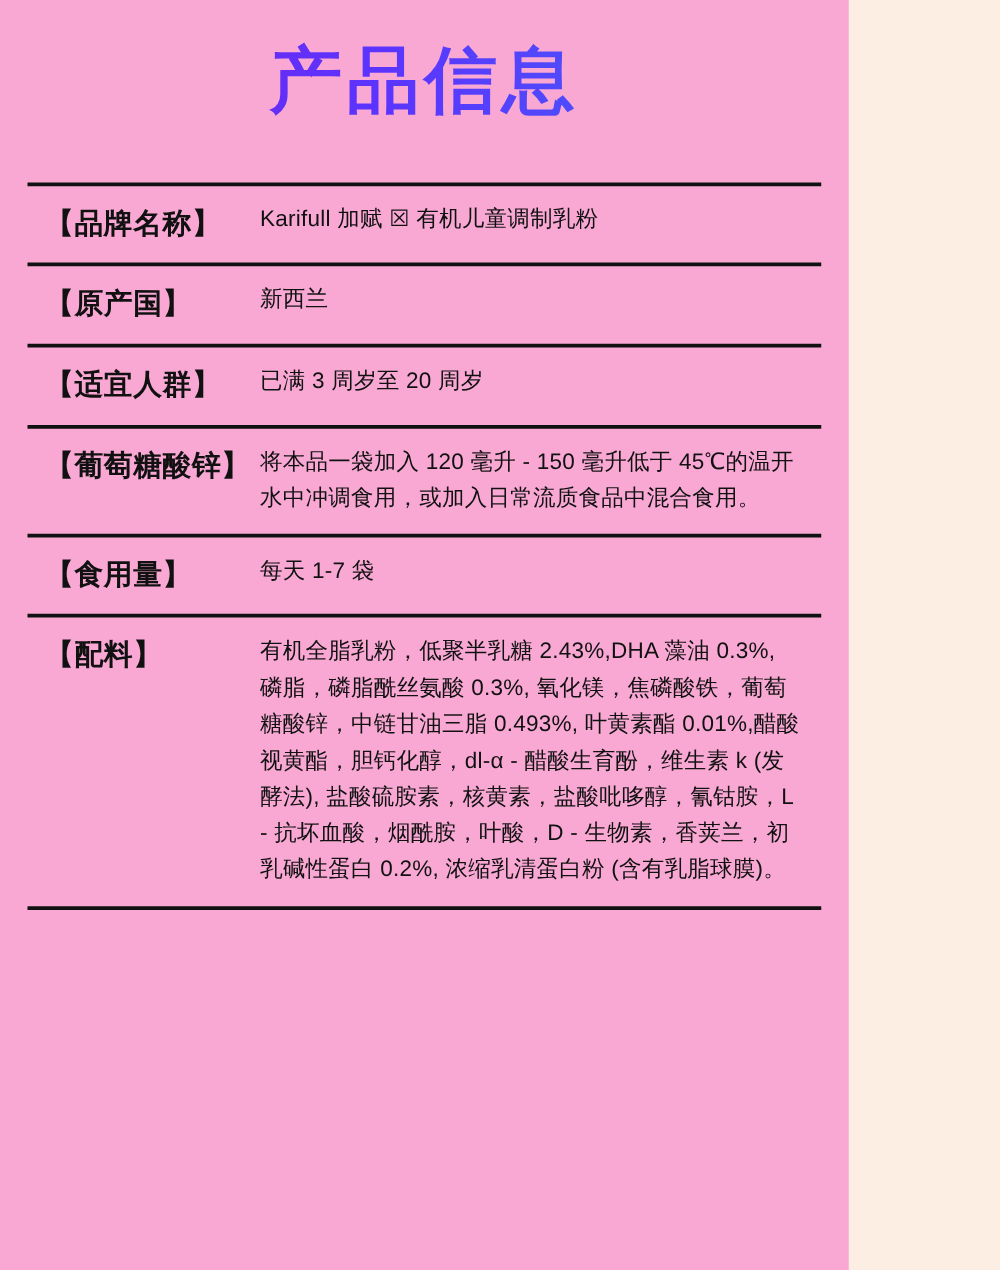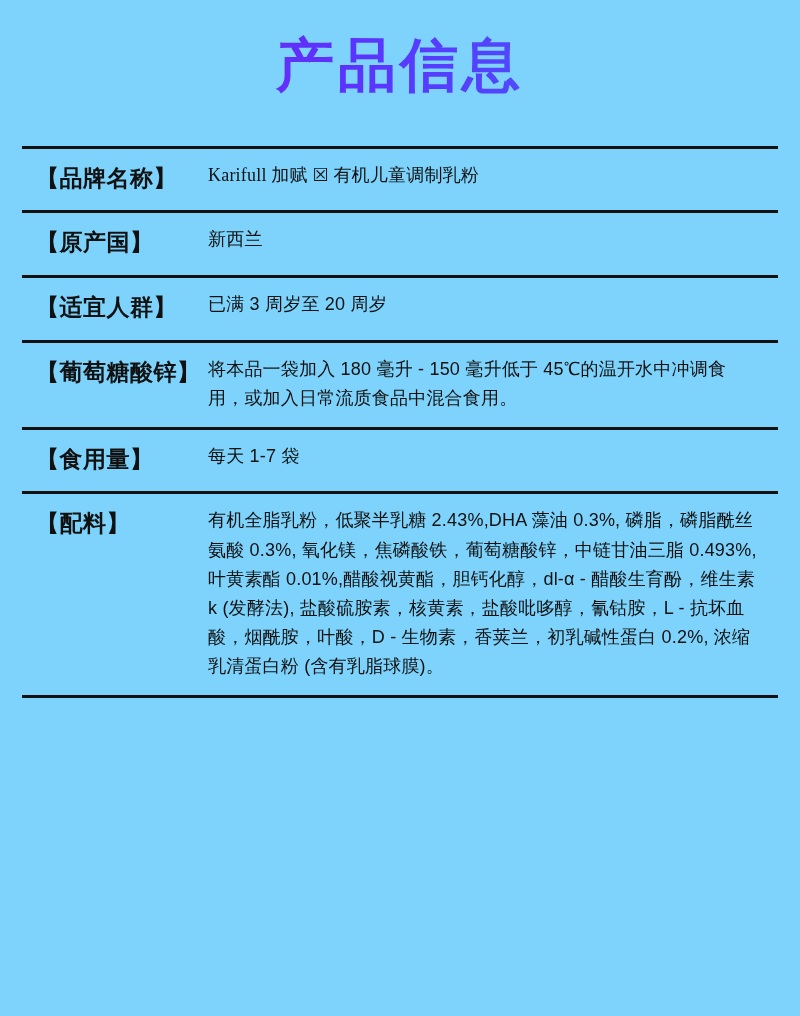--- a/index.html
+++ b/index.html
@@ -8,24 +8,24 @@
   }
   body {
     width: 800px;
     height: 1016px;
     background: #fdeee4;
     font-family: "Liberation Sans", sans-serif;
     overflow: hidden;
   }
   .page {
     position: relative;
-    width: 800px;
+    width: 679px;
     height: 1016px;
     box-sizing: border-box;
-    background: #7dd3fc;
+    background: #f9a8d4;
   }
   .title {
     text-align: center;
     font-size: 58px;
     font-weight: bold;
     letter-spacing: 4px;
     padding-top: 30px;
     color: #6a2cf0;
     background: linear-gradient(90deg, #7b1fe0 0%, #5b34ff 45%, #3f6bf5 100%);
     -webkit-background-clip: text;
@@ -38,21 +38,20 @@
     border-top: 3px solid #111;
   }
   .row {
     display: flex;
     align-items: flex-start;
     border-bottom: 3px solid #111;
     padding: 12px 0 14px 0;
   }
   .row:first-child {
     border-top: none;
-    font-family: Liberation Serif, serif;
   }
   .label {
     flex: 0 0 186px;
     font-size: 23px;
     font-weight: bold;
     color: #111;
     line-height: 1.55;
     padding-left: 14px;
     box-sizing: border-box;
     letter-spacing: 0.5px;
@@ -91,21 +90,21 @@
       <div class="value">新西兰</div>
     </div>
 
     <div class="row">
       <div class="label">【适宜人群】</div>
       <div class="value">已满 3 周岁至 20 周岁</div>
     </div>
 
     <div class="row">
       <div class="label">【葡萄糖酸锌】</div>
-      <div class="value">将本品一袋加入 180 毫升 - 150 毫升低于 45℃的温开水中冲调食用，或加入日常流质食品中混合食用。</div>
+      <div class="value">将本品一袋加入 120 毫升 - 150 毫升低于 45℃的温开水中冲调食用，或加入日常流质食品中混合食用。</div>
     </div>
 
     <div class="row">
       <div class="label">【食用量】</div>
       <div class="value">每天 1-7 袋</div>
     </div>
 
     <div class="row">
       <div class="label">【配料】</div>
       <div class="value">有机全脂乳粉，低聚半乳糖 2.43%,DHA 藻油 0.3%, 磷脂，磷脂酰丝氨酸 0.3%, 氧化镁，焦磷酸铁，葡萄糖酸锌，中链甘油三脂 0.493%, 叶黄素酯 0.01%,醋酸视黄酯，胆钙化醇，dl-α - 醋酸生育酚，维生素 k (发酵法), 盐酸硫胺素，核黄素，盐酸吡哆醇，氰钴胺，L - 抗坏血酸，烟酰胺，叶酸，D - 生物素，香荚兰，初乳碱性蛋白 0.2%, 浓缩乳清蛋白粉 (含有乳脂球膜)。</div>

